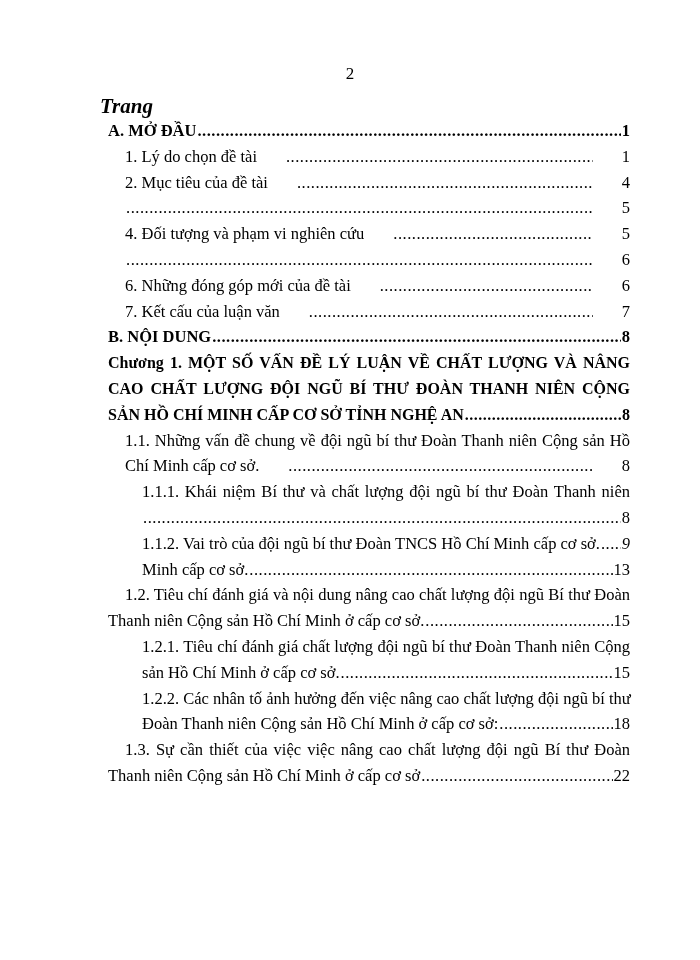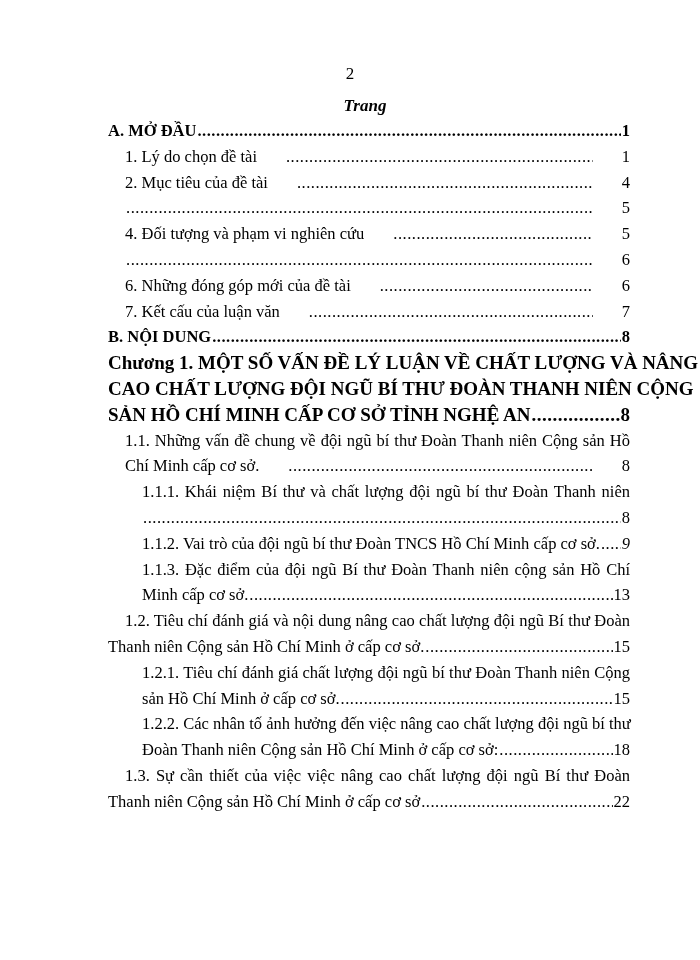--- a/index.html
+++ b/index.html
@@ -1,32 +1,32 @@
 <!DOCTYPE html>
 <html><head>
 <meta charset="utf-8">
 <style>
   html, body { margin: 0; padding: 0; background: #ffffff; }
   body { width: 700px; height: 960px; position: relative; overflow: hidden;
          font-family: "Liberation Serif", "DejaVu Serif", serif; color: #000; }
   .page-number { position: absolute; top: 64px; left: 0; width: 700px; text-align: center; font-size: 17px; }
   .toc { position: absolute; left: 100px; top: 94px; width: 530px; }
-  .trang { text-align: center; font-weight: bold; font-style: italic; font-size: 17px; height: 24px; line-height: 24px; }
+  .trang { text-align: left; font-weight: bold; font-style: italic; font-size: 21px; height: 24px; line-height: 24px; }
   .entry { font-size: 16.5px; line-height: 25.8px; margin-left: 8px; }
   .row { display: flex; align-items: baseline; white-space: nowrap; }
   .row .txt { flex: 0 0 auto; }
   .row .dots { flex: 1 1 auto; overflow: hidden; letter-spacing: 0.5px; margin: 0 1px; }
   .row .dots::before { content: "....................................................................................................................................................................................................................................................................................................................."; }
   .row .pg { flex: 0 0 auto; }
   .bold { font-weight: bold; }
   .l0 { padding-left: 0; }
   .l1 { padding-left: 17px; gap: 28px; }
   .l2 { padding-left: 34px; }
   .justify { text-align: justify; text-align-last: justify; white-space: nowrap; }
-  .chapter { font-weight: bold; font-size: 19px; }
+  .chapter { font-weight: bold; font-size: 16px; }
   .italic-pg { font-style: italic; }
 </style>
 </head>
 <body>
 
 <div class="page-number">2</div>
 
 <div class="toc">
   <div class="trang">Trang</div>
 
@@ -102,21 +102,20 @@
     </div>
   </div>
 
   <div class="entry row l2">
     <span class="txt">1.1.2. Vai trò của đội ngũ bí thư Đoàn TNCS Hồ Chí Minh cấp cơ sở. </span>
     <span class="dots"></span>
     <span class="pg italic-pg">9</span>
   </div>
 
   <div>
-    <div class="entry l2 justify">1.1.3. Đặc điểm của đội ngũ Bí thư Đoàn Thanh niên cộng sản Hồ Chí</div>
     <div class="entry row l2">
       <span class="txt">Minh cấp cơ sở.</span>
       <span class="dots"></span>
       <span class="pg">13</span>
     </div>
   </div>
 
   <div>
     <div class="entry l1 justify">1.2. Tiêu chí đánh giá và nội dung nâng cao chất lượng đội ngũ Bí thư Đoàn</div>
     <div class="entry row l0">

